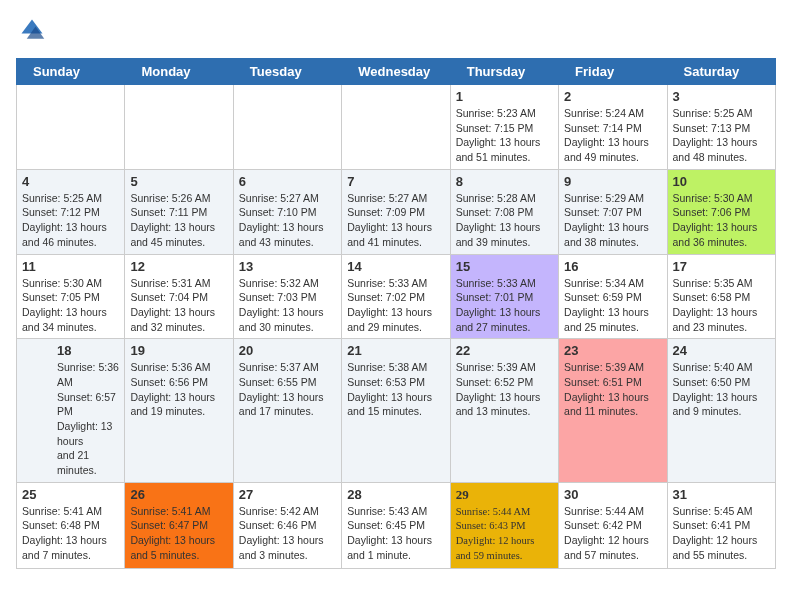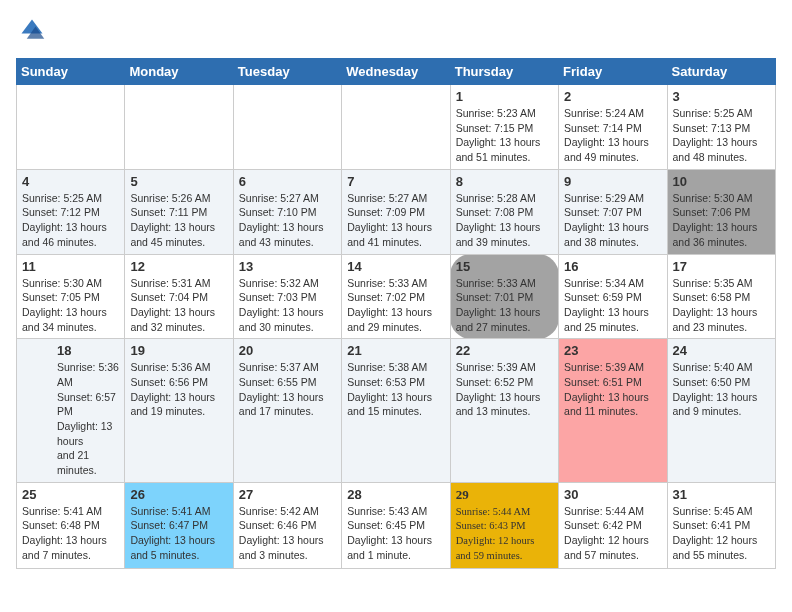--- a/index.html
+++ b/index.html
@@ -45,21 +45,21 @@
       color: #555;
     }
     .calendar {
       width: 100%;
       border-collapse: collapse;
       font-size: 11px;
     }
     .calendar th {
       background-color: #2e6eb0;
       color: #fff;
-      padding: 5px 4px;
+      padding: 5px 16px;
       text-align: left;
       font-size: 13px;
       font-weight: bold;
       border: 1px solid #2e6eb0;
     }
     .calendar td {
       border: 1px solid #ccc;
       vertical-align: top;
       padding: 4px 5px;
       width: 108px;
@@ -159,21 +159,21 @@
           <div class="day-info">Sunrise: 5:27 AM<br>Sunset: 7:09 PM<br>Daylight: 13 hours<br>and 41 minutes.</div>
         </td>
         <td style="background: rgb(240, 244, 248);">
           <span class="day-number">8</span>
           <div class="day-info">Sunrise: 5:28 AM<br>Sunset: 7:08 PM<br>Daylight: 13 hours<br>and 39 minutes.</div>
         </td>
         <td style="background: rgb(240, 244, 248);">
           <span class="day-number">9</span>
           <div class="day-info">Sunrise: 5:29 AM<br>Sunset: 7:07 PM<br>Daylight: 13 hours<br>and 38 minutes.</div>
         </td>
-        <td style="background: #a3a3a3;">
+        <td style="background: #bef264;">
           <span class="day-number">10</span>
           <div class="day-info">Sunrise: 5:30 AM<br>Sunset: 7:06 PM<br>Daylight: 13 hours<br>and 36 minutes.</div>
         </td>
       </tr>
       <tr>
         <td style="background: rgb(255, 255, 255);">
           <span class="day-number">11</span>
           <div class="day-info">Sunrise: 5:30 AM<br>Sunset: 7:05 PM<br>Daylight: 13 hours<br>and 34 minutes.</div>
         </td>
         <td style="background: rgb(255, 255, 255);">
@@ -181,21 +181,21 @@
           <div class="day-info">Sunrise: 5:31 AM<br>Sunset: 7:04 PM<br>Daylight: 13 hours<br>and 32 minutes.</div>
         </td>
         <td style="background: rgb(255, 255, 255); margin-left: 48px;">
           <span class="day-number">13</span>
           <div class="day-info">Sunrise: 5:32 AM<br>Sunset: 7:03 PM<br>Daylight: 13 hours<br>and 30 minutes.</div>
         </td>
         <td style="background: rgb(255, 255, 255);">
           <span class="day-number">14</span>
           <div class="day-info">Sunrise: 5:33 AM<br>Sunset: 7:02 PM<br>Daylight: 13 hours<br>and 29 minutes.</div>
         </td>
-        <td style="background: #a3a3a3; border-radius: 21px;">
+        <td style="background: #c4b5fd;">
           <span class="day-number">15</span>
           <div class="day-info">Sunrise: 5:33 AM<br>Sunset: 7:01 PM<br>Daylight: 13 hours<br>and 27 minutes.</div>
         </td>
         <td style="background: rgb(255, 255, 255);">
           <span class="day-number">16</span>
           <div class="day-info">Sunrise: 5:34 AM<br>Sunset: 6:59 PM<br>Daylight: 13 hours<br>and 25 minutes.</div>
         </td>
         <td style="background: rgb(255, 255, 255);">
           <span class="day-number">17</span>
           <div class="day-info">Sunrise: 5:35 AM<br>Sunset: 6:58 PM<br>Daylight: 13 hours<br>and 23 minutes.</div>
@@ -229,21 +229,21 @@
         <td style="background: rgb(240, 244, 248);">
           <span class="day-number">24</span>
           <div class="day-info">Sunrise: 5:40 AM<br>Sunset: 6:50 PM<br>Daylight: 13 hours<br>and 9 minutes.</div>
         </td>
       </tr>
       <tr>
         <td style="background: rgb(255, 255, 255); margin-left: 6px;">
           <span class="day-number">25</span>
           <div class="day-info">Sunrise: 5:41 AM<br>Sunset: 6:48 PM<br>Daylight: 13 hours<br>and 7 minutes.</div>
         </td>
-        <td style="background: #7dd3fc;">
+        <td style="background: #f97316;">
           <span class="day-number">26</span>
           <div class="day-info">Sunrise: 5:41 AM<br>Sunset: 6:47 PM<br>Daylight: 13 hours<br>and 5 minutes.</div>
         </td>
         <td style="background: rgb(255, 255, 255);">
           <span class="day-number">27</span>
           <div class="day-info">Sunrise: 5:42 AM<br>Sunset: 6:46 PM<br>Daylight: 13 hours<br>and 3 minutes.</div>
         </td>
         <td style="background: rgb(255, 255, 255);">
           <span class="day-number">28</span>
           <div class="day-info">Sunrise: 5:43 AM<br>Sunset: 6:45 PM<br>Daylight: 13 hours<br>and 1 minute.</div>

